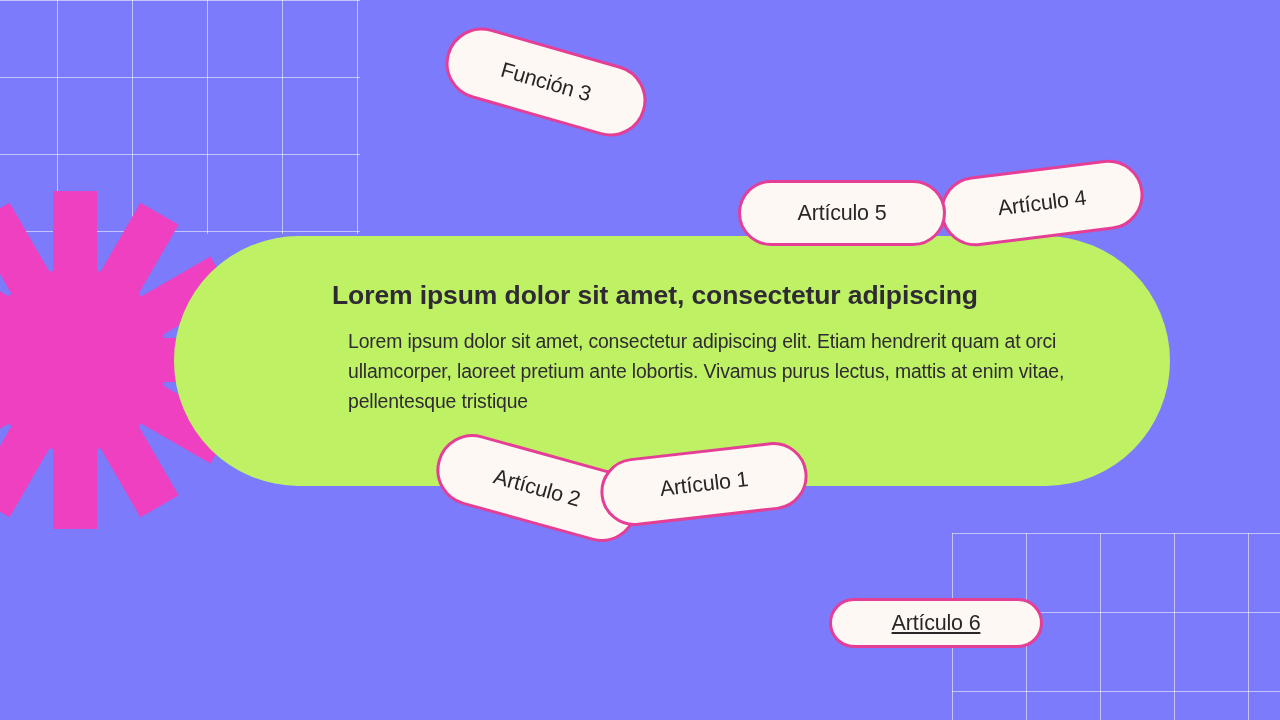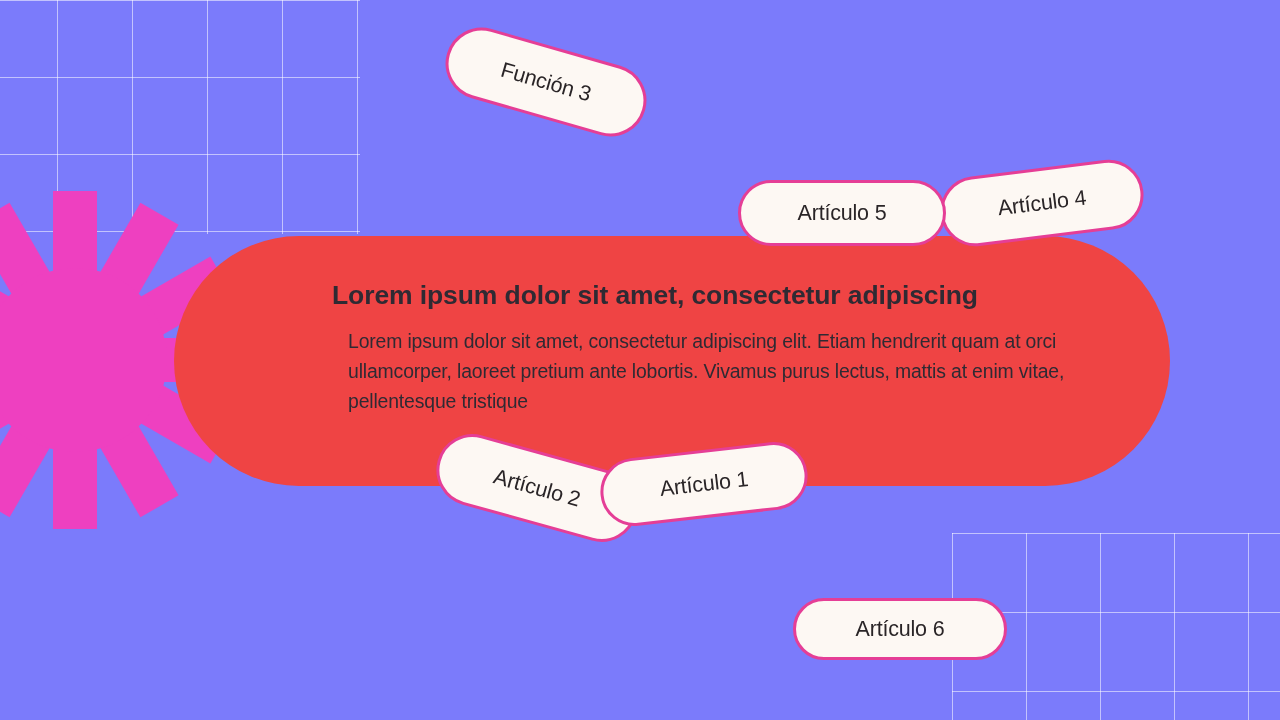--- a/index.html
+++ b/index.html
@@ -54,21 +54,21 @@
     height: 350px;
   }
 
   
   .yellow-card {
     position: absolute;
     left: 174px;
     top: 236px;
     width: 996px;
     height: 250px;
-    background: #ef4444;
+    background: #bef264;
     border-radius: 125px;
     box-sizing: border-box;
   }
   .card-text {
     position: absolute;
     left: 158px;
     top: 44px;
     width: 790px;
   }
   .card-title {
@@ -126,23 +126,24 @@
     left: 434px;  top: 452px;  width: 206px; height: 72px;
     transform: rotate(15.5deg);
     z-index: 5;
   }
   .pill-articulo1 {
     left: 600px;  top: 450px;  width: 208px; height: 68px;
     transform: rotate(-6.5deg);
     z-index: 6;
   }
   .pill-articulo6 {
-    left: 793px;  top: 598px;  width: 214px; height: 62px;
+    left: 829px;  top: 598px;  width: 214px; height: 50px;
     transform: rotate(0deg);
     z-index: 5;
+    text-decoration: underline;
   }
 </style>
 </head>
 <body>
 
 <div id="slide">
 
   <div class="grid grid-tl"></div>
   <div class="grid grid-br"></div>
 

